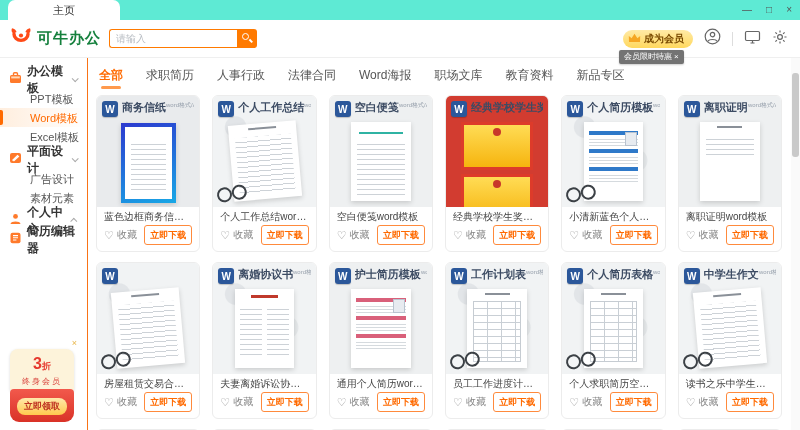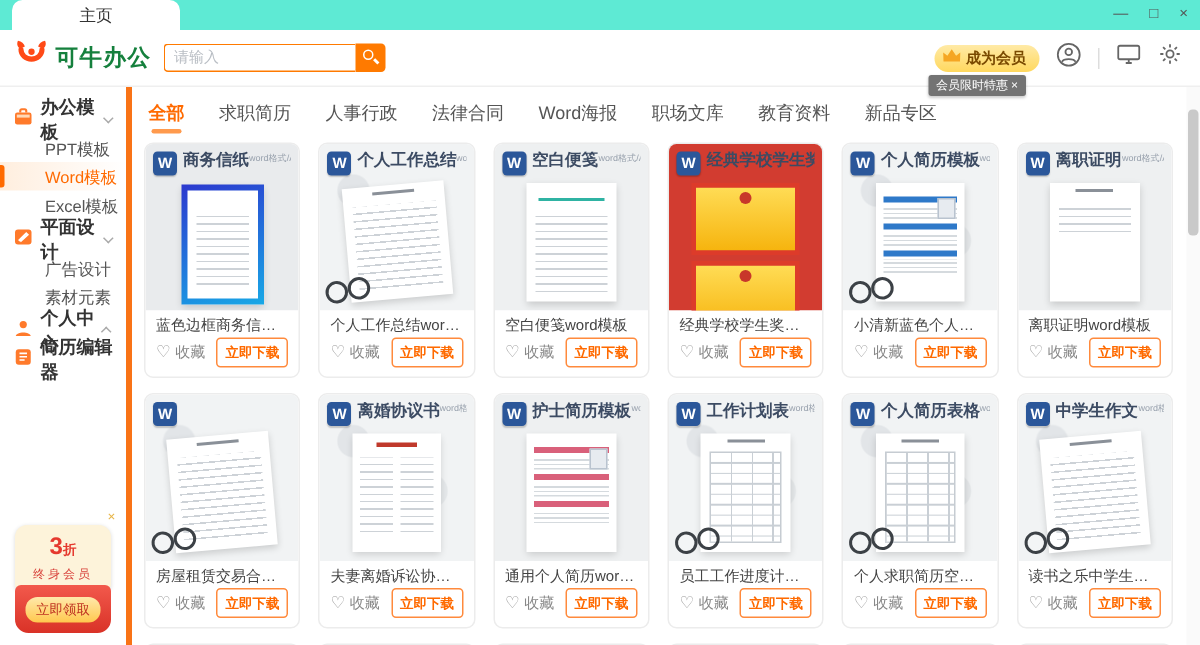--- a/index.html
+++ b/index.html
@@ -37,21 +37,21 @@
                  color:#7a4a00; cursor:pointer; white-space:nowrap; }
   .member-ribbon { position:absolute; left:-4px; top:20px; background:#737373; color:#fff;
                    font-size:8px; padding:1.5px 5px; border-radius:2px; white-space:nowrap;
                    box-shadow:0 1px 2px rgba(0,0,0,.2); z-index:9; }
   .member-ribbon .rb-close { margin-left:2px; font-size:8px; }
   .hdr-divider { width:1px; height:14px; background:#ddd; }
   .hdr-icon { display:flex; align-items:center; cursor:pointer; }
 
   
   .app-body { display:flex; height:372px; }
-  .sidebar { width:88px; background:#fff; border-right:4px solid #f97316; position:relative;
+  .sidebar { width:88px; background:#fff; border-right:1px solid #f97316; position:relative;
              padding-top:12px; flex:none; }
   .side-section { display:flex; align-items:center; gap:5px; padding:3px 6px 3px 9px;
                   font-size:12px; font-weight:bold; color:#333; cursor:pointer; height:19px; }
   .side-item { position:relative; padding:3px 0 3px 30px; font-size:11px; color:#555;
                cursor:pointer; height:19px; }
   .side-item.active { color:#ff6a00; background:linear-gradient(90deg,#ffeede,rgba(255,255,255,0)); }
   .side-item.active::before { content:''; position:absolute; left:0; top:2px; bottom:2px; width:3px;
                background:#ff6a00; border-radius:0 2px 2px 0; }
   .side-gap { height:4px; }
   .chev { width:5px; height:5px; border-right:1.2px solid #aaa; border-bottom:1.2px solid #aaa;
@@ -63,21 +63,21 @@
   .promo { position:absolute; left:10px; bottom:8px; width:64px; cursor:pointer; }
   .promo-close { position:absolute; top:-11px; right:-3px; color:#e8b64a; font-size:9px; }
   .promo-top { background:#fdf3da; border-radius:8px 8px 2px 2px; text-align:center;
                padding:6px 2px 4px; box-shadow:0 1px 3px rgba(0,0,0,.15); }
   .promo-discount { color:#e5392e; font-weight:bold; font-size:16px; line-height:1; }
   .promo-unit { font-size:9px; font-weight:bold; color:#e5392e; }
   .promo-label { color:#d8433c; font-size:8px; letter-spacing:2px; margin-top:3px; }
   .promo-bottom { background:linear-gradient(#f2594c,#d93227); margin-top:-2px;
                   border-radius:4px 4px 9px 9px; padding:6px 3px 7px; text-align:center; }
   .promo-btn { background:linear-gradient(#ffe9ab,#ffc84e); color:#bf3322; font-size:9px;
-               font-weight:normal; border-radius:8px; padding:2px 7px; display:inline-block; }
+               font-weight:bold; border-radius:8px; padding:2px 7px; display:inline-block; }
 
   
   .content { flex:1; position:relative; background:#fff; overflow:hidden; padding:0 18px 0 8px; }
   .tabs { display:flex; gap:23px; padding:9px 0 7px 3px; font-size:12px; color:#555; }
   .tab-item { cursor:pointer; position:relative; white-space:nowrap; }
   .tab-item.active { color:#ff6a00; font-weight:bold; }
   .tab-item.active::after { content:''; position:absolute; left:50%; transform:translateX(-50%);
               bottom:-5px; width:20px; height:3px; border-radius:2px; background:#ff9a4d; }
   .grid { display:grid; grid-template-columns:repeat(6,1fr); gap:10px 12px; margin-top:4px;
           grid-auto-rows:157px; }

